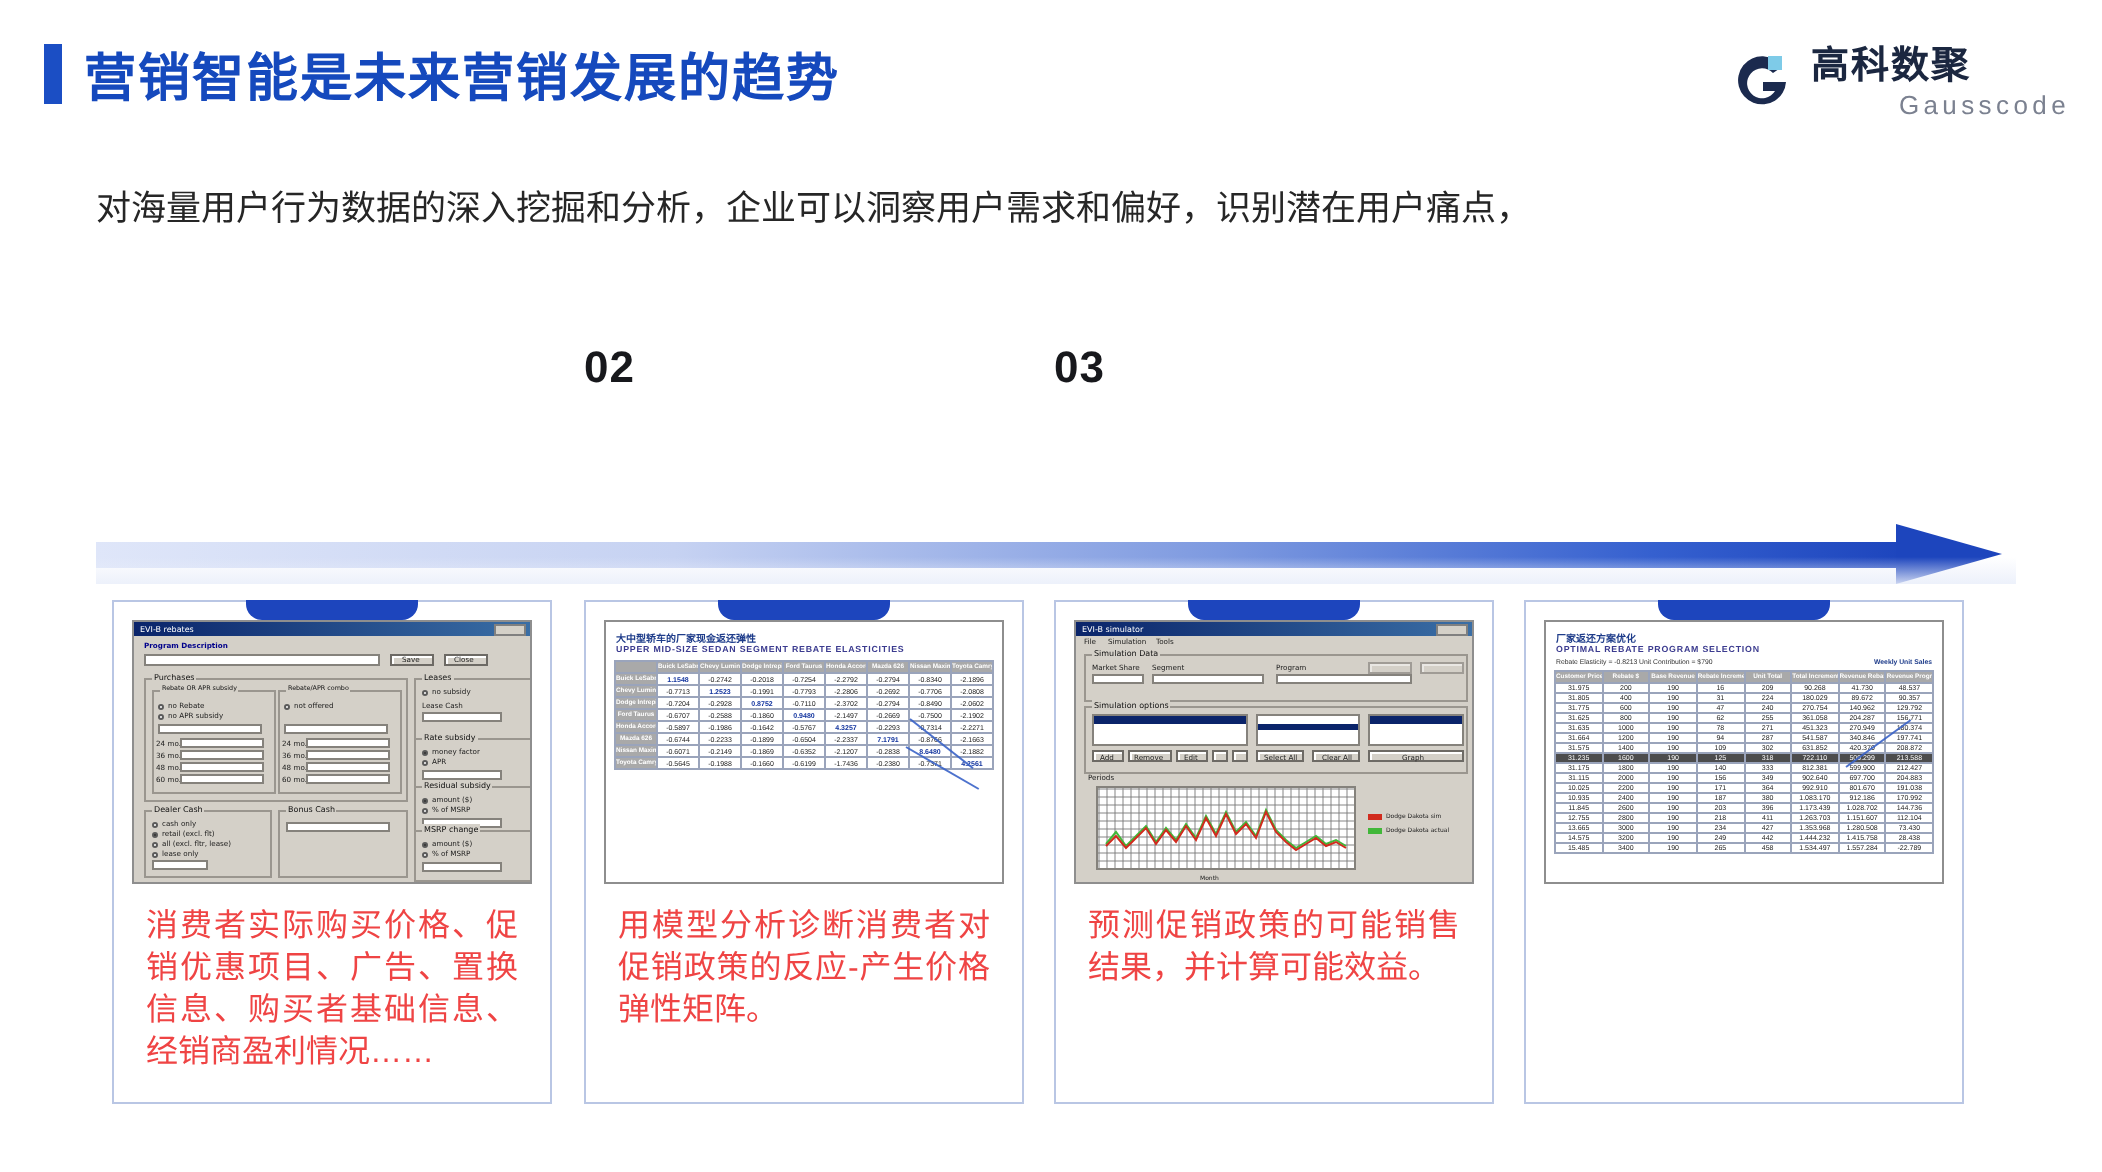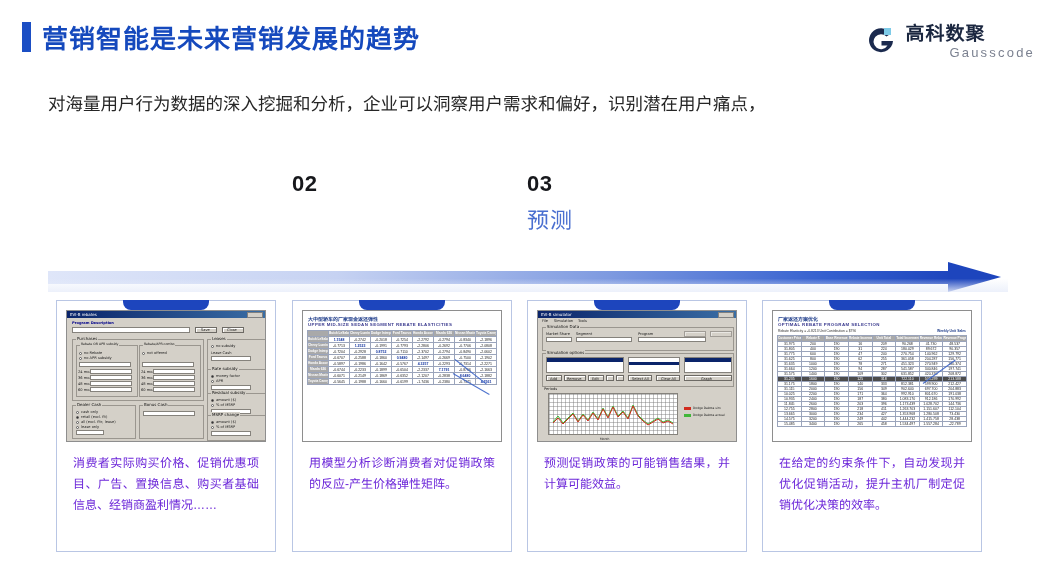--- a/index.html
+++ b/index.html
@@ -195,23 +195,23 @@
     overflow: hidden;
     background: #c9c9c4;
     border: 1px solid #8e8e8e;
     box-sizing: border-box;
   }
   .card-caption {
     position: absolute;
     left: 16px;
     right: 16px;
     top: 152px;
-    font-size: 12px;
+    font-size: 16px;
     line-height: 21px;
-    color: #6d28d9;
+    color: #ef4444;
     text-align: justify;
   }
 
   
   .win {
     position: absolute;
     inset: 0;
     background: #d4d0c8;
     font-family: "DejaVu Sans", sans-serif;
   }
@@ -392,21 +392,20 @@
 <div class="intro">
   <div>对海量用户行为数据的深入挖掘和分析，企业可以洞察用户需求和偏好，识别潜在用户痛点，</div>
 </div>
 
 <div class="steps">
   <div class="step" style="left:292px">
     <div class="step-num">02</div>
   </div>
   <div class="step" style="left:527px">
     <div class="step-num">03</div>
-    <div class="step-label">预测</div>
   </div>
   <div class="step" style="left:762px">
   </div>
 </div>
 
 <div class="arrow-wrap">
   <div class="arrow-shaft"></div>
   <div class="arrow-head"></div>
   <div class="arrow-glow"></div>
 </div>
@@ -900,16 +899,15 @@
                 <td>458</td>
                 <td>1.534.497</td>
                 <td>1.557.284</td>
                 <td>-22.789</td>
               </tr>
             </tbody>
           </table>
         <div class="slash" style="left:150px; top:72px; width:40px; transform:rotate(-36deg);"></div>
       </div>
     </div>
-    <div class="card-caption">在给定的约束条件下，自动发现并优化促销活动，提升主机厂制定促销优化决策的效率。</div>
   </div>
 
 </div>
 
 </body></html>

